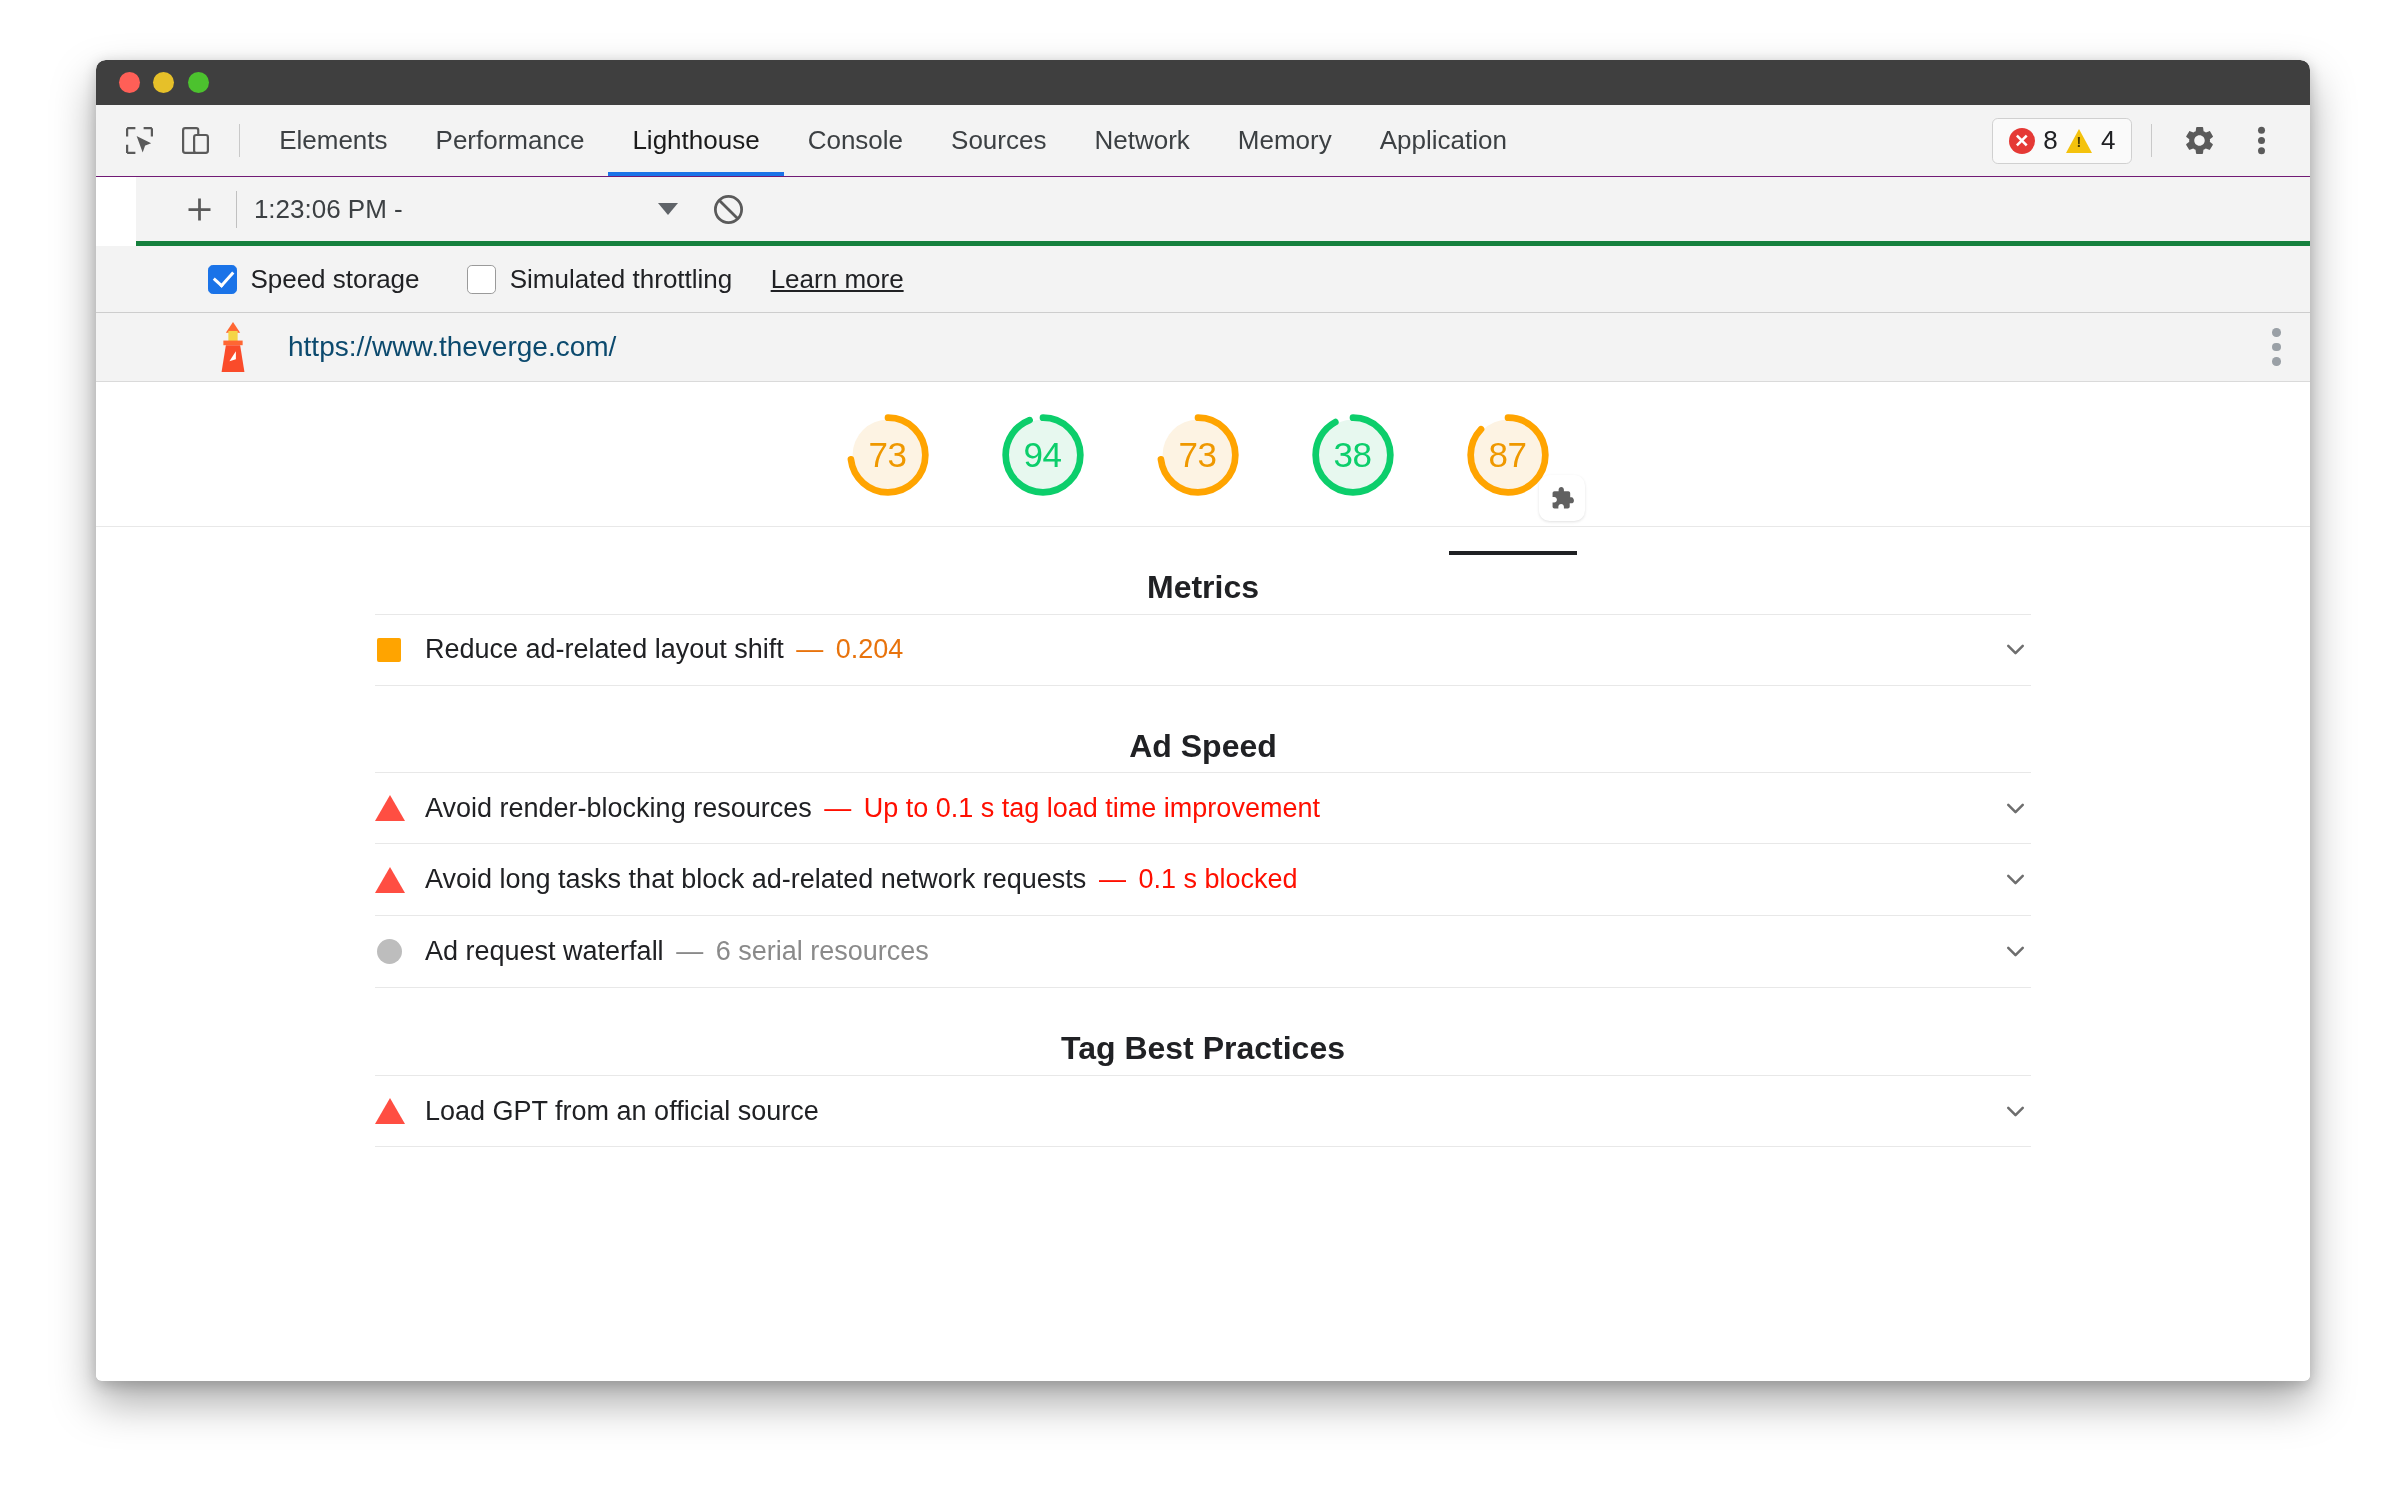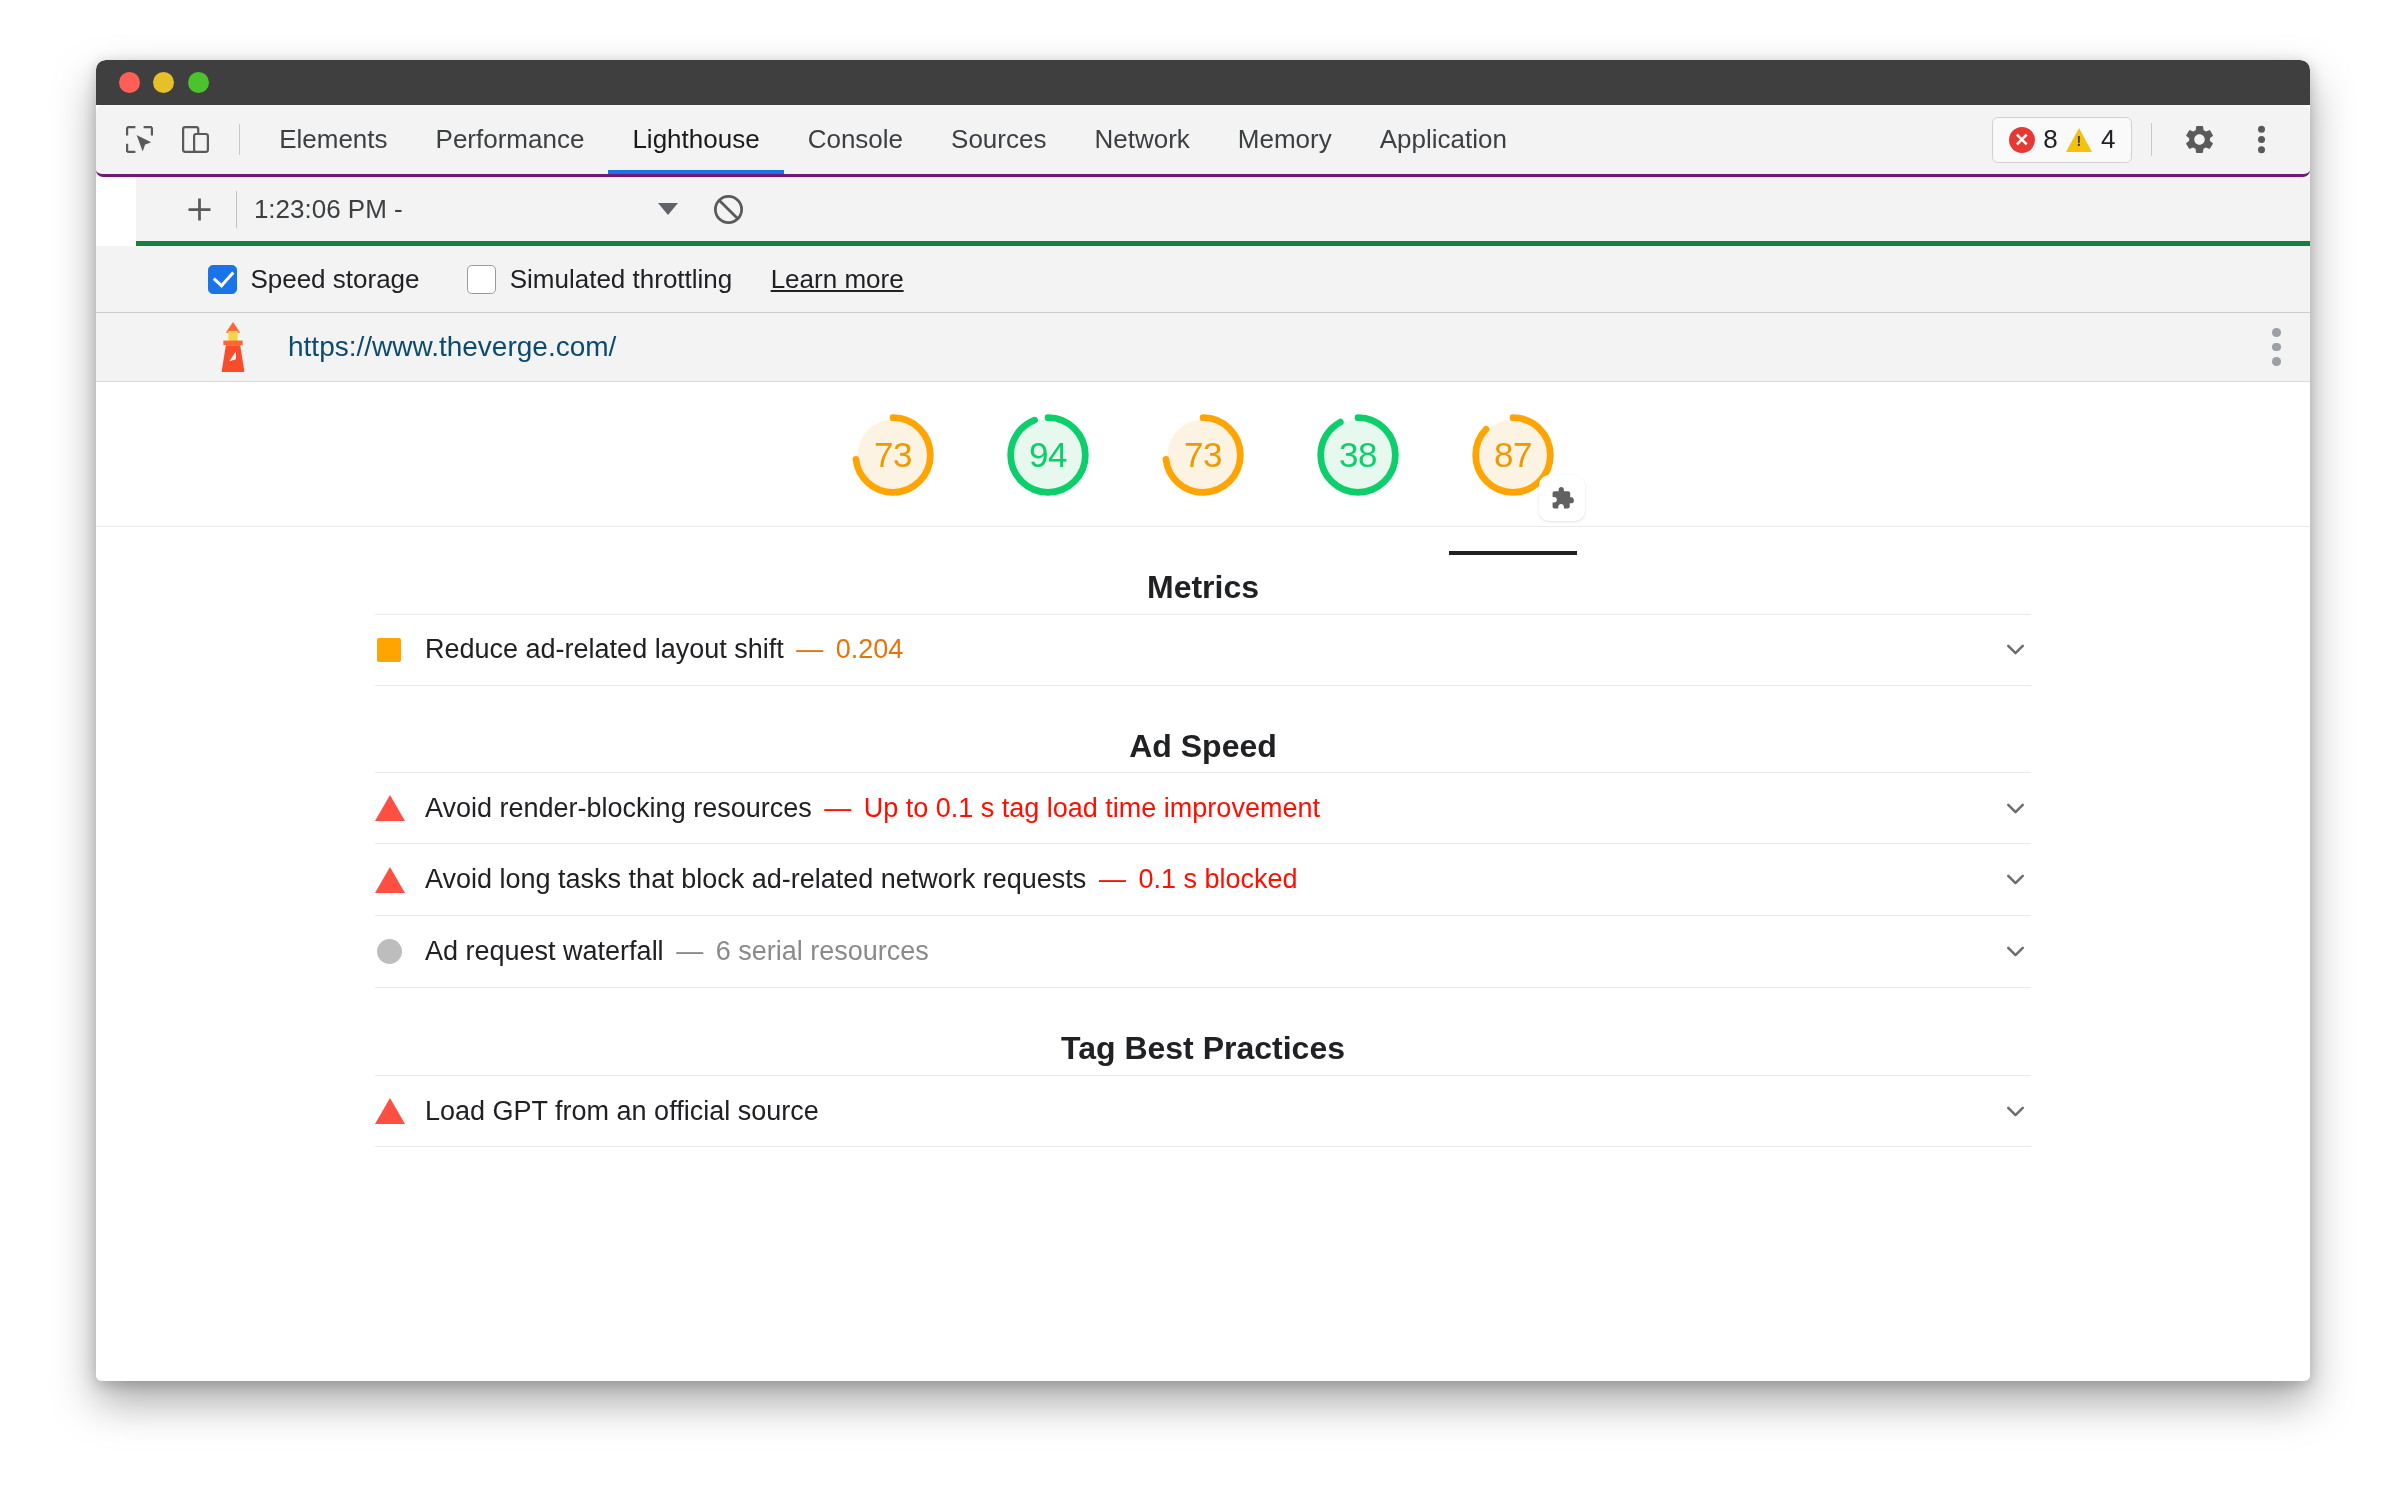--- a/index.html
+++ b/index.html
@@ -41,25 +41,24 @@
   .traffic { width: 21px; height: 21px; border-radius: 50%; }
   .tl-red    { background: #ff5f57; }
   .tl-yellow { background: #e6c029; }
   .tl-green  { background: #4cc järjest; }
   .tl-green  { background: #4cc22e; }
 
   
   #tabbar {
     height: 72px;
     background: #f3f3f3;
-    border-bottom: 3px solid #701a75;
+    border-bottom: 1px solid #701a75;
     display: flex;
     align-items: stretch;
     position: relative;
-    border-radius: 7px;
   }
   .tb-iconbtn {
     width: 56px;
     display: flex; align-items: center; justify-content: center;
     color: #5a5a5a;
   }
   .tb-iconbtn:first-child { margin-left: 15.4px; }
   .tb-sep {
     width: 1px; background: #c9c9c9;
     margin: 19px 15.4px 19px 15.4px;
@@ -222,21 +221,21 @@
     justify-content: center;
     align-items: flex-start;
     gap: 54px;
     padding-top: 28px;
     border-bottom: 1px solid #e8e8e8;
     position: relative;
   }
   .gauge {
     position: relative;
     width: 101px; height: 117px;
-    display: flex; flex-direction: column; align-items: center;
+    display: flex; flex-direction: column; 
   }
   .gauge-circle {
     position: relative;
     width: 90px; height: 90px;
   }
   .gauge-circle svg { display: block; }
   .gauge-num {
     position: absolute;
     inset: 0;
     display: flex; align-items: center; justify-content: center;

